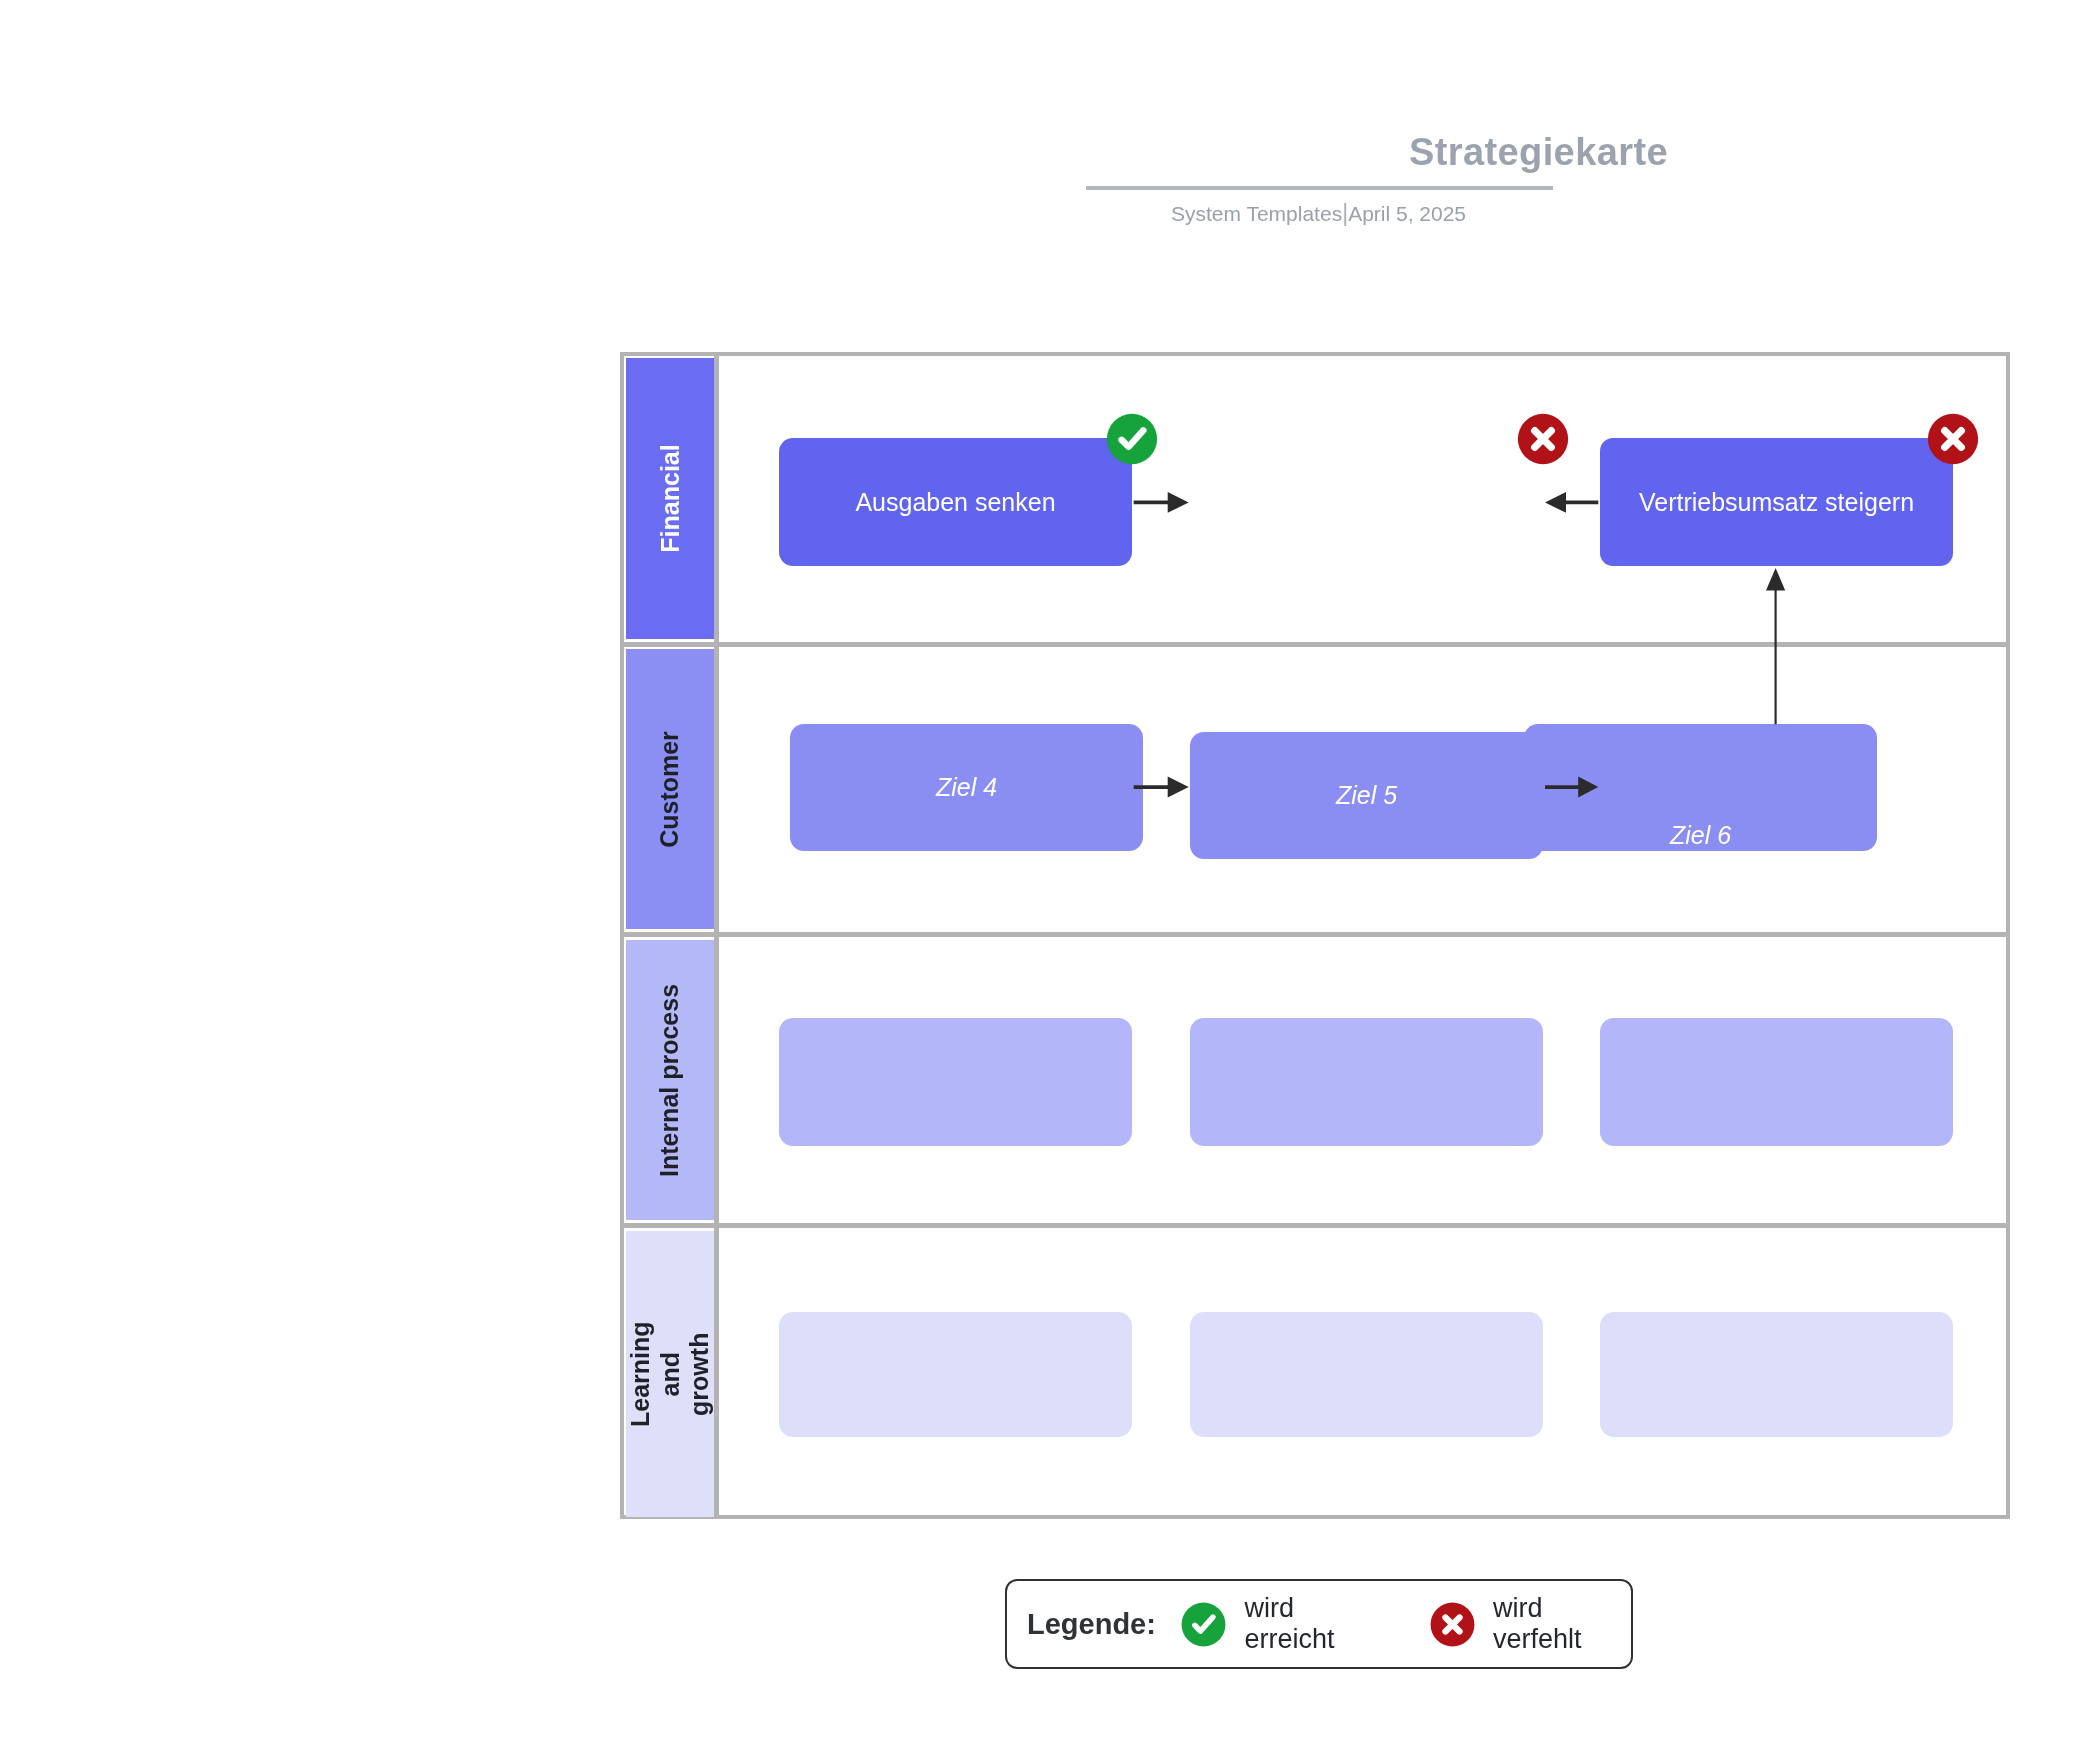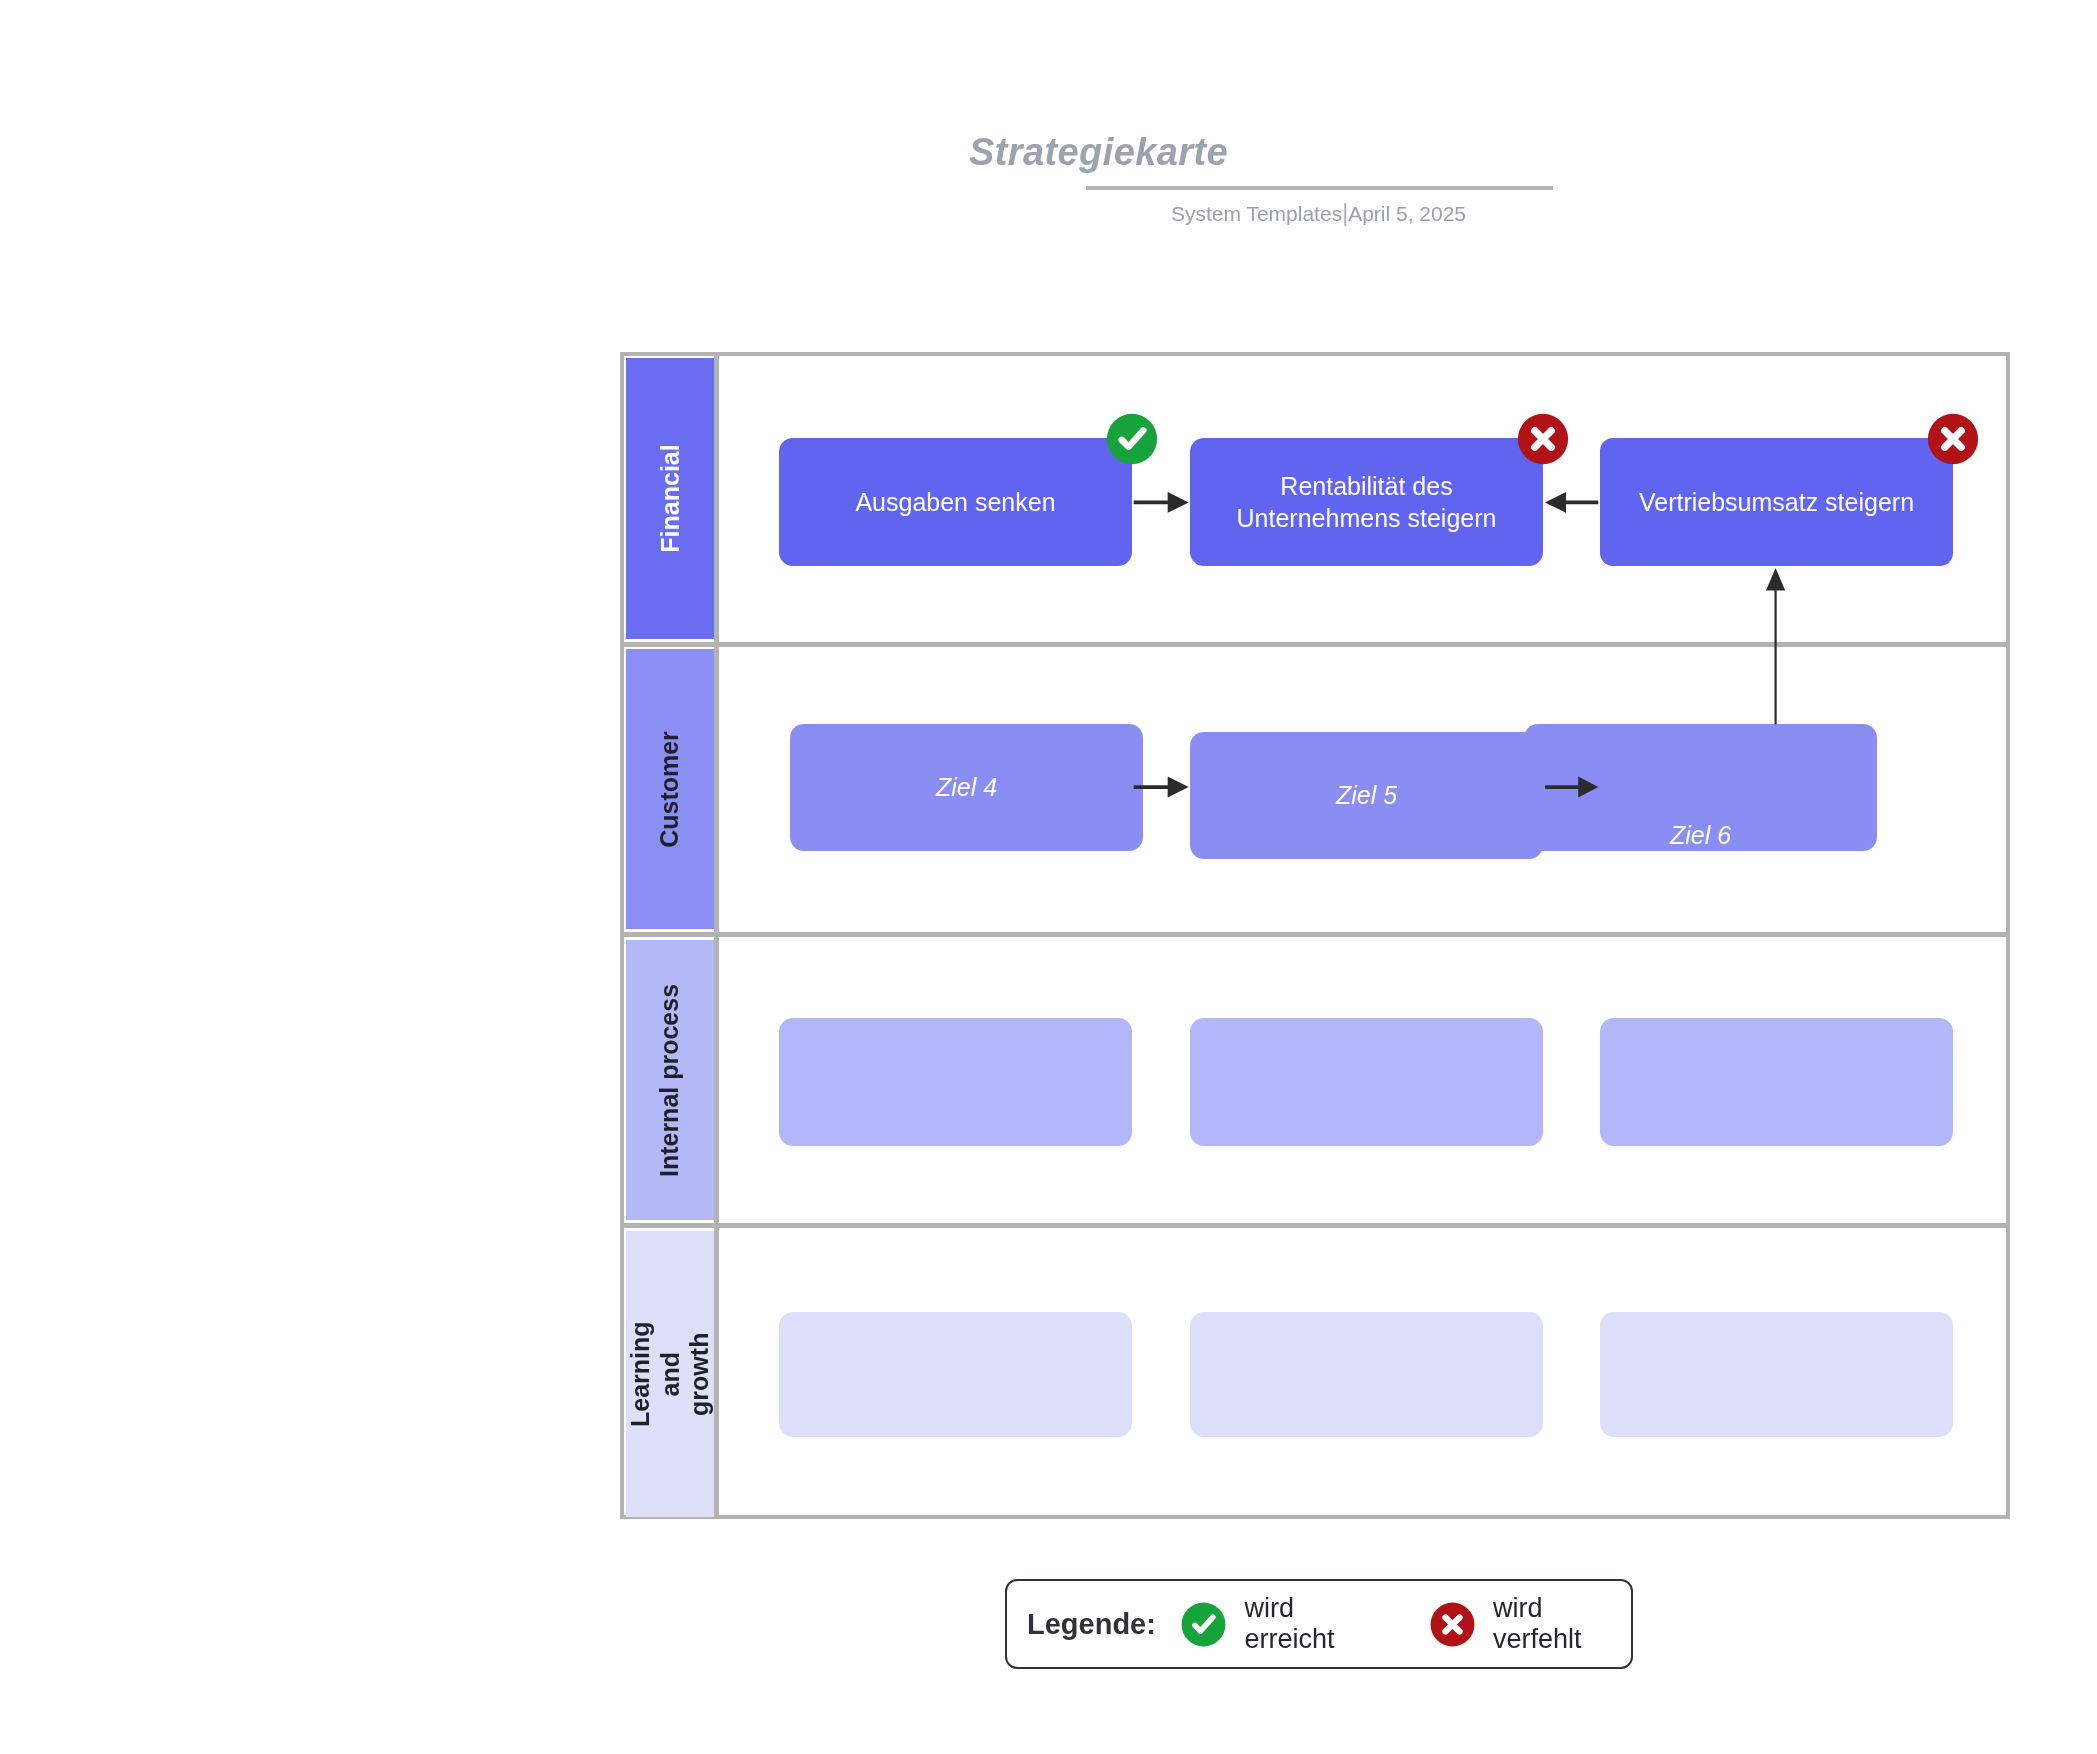--- a/index.html
+++ b/index.html
@@ -9,22 +9,22 @@
     --row4:#DDDFFA; --row4Label:#DEE0FA;
     --achieved:#17A33C; --missed:#B01217;
     --grid:#B3B3B3; --titleText:#9CA3AF; --arrow:#2B2B2B; --ink:#24272D;
   }
   *{margin:0;padding:0;box-sizing:border-box;}
   html,body{background:#fff;}
   body{font-family:"Liberation Sans","DejaVu Sans",sans-serif;}
   #canvas{position:relative;width:2097px;height:1755px;background:#fff;overflow:hidden;}
 
   
-  .hdr-title{position:absolute;left:969px;top:131px;width:699px;text-align:left;
-    font-size:38px;font-weight:bold;color:var(--titleText);letter-spacing:0.4px;font-style:italic;}
+  .hdr-title{position:absolute;left:969px;top:131px;width:699px;text-align:right;
+    font-size:38px;font-weight:bold;color:var(--titleText);letter-spacing:0.4px;}
   .hdr-rule{position:absolute;left:1086px;top:186px;width:467px;height:3.5px;background:#B0B7BF;}
   .hdr-sub{position:absolute;left:969px;top:200px;width:699px;display:flex;justify-content:center;
     align-items:center;gap:0;font-size:21px;color:#99A1AB;}
   .hdr-sub .pipe{color:#A9AFB7;font-size:23px;}
 
   
   .grid{position:absolute;left:620px;top:352px;width:1390px;height:1167px;
     border:4.4px solid var(--grid);background:#fff;}
   .vline{position:absolute;left:90px;top:0;width:5.2px;height:100%;background:var(--grid);}
   .hline{position:absolute;left:0;width:100%;height:5.2px;background:var(--grid);}
@@ -88,23 +88,20 @@
     <div class="lane-cell lane-3" style="top:584px;height:280px;">
       <span class="lane-text">Internal process</span>
     </div>
     <div class="lane-cell lane-4" style="top:875px;height:286px;">
       <span class="lane-text wrap">Learning and growth</span>
     </div>
   </div>
 
   <div class="node r1" style="left:779px;top:438px;">
     <span>Ausgaben senken</span>
-  </div>
-  <div class="node r1" style="left:1190px;top:438px;">
-    <span>Rentabilität des Unternehmens steigern</span>
   </div>
   <div class="node r1" style="left:1600px;top:438px;border-radius:13px;">
     <span>Vertriebsumsatz steigern</span>
   </div>
 
   <div class="node r2" style="left:784px;top:724px;margin-left:6px;">
     <span>Ziel 4</span>
   </div>
   <div class="node r2" style="left:1190px;top:724px;margin-top:8px;">
     <span>Ziel 5</span>

